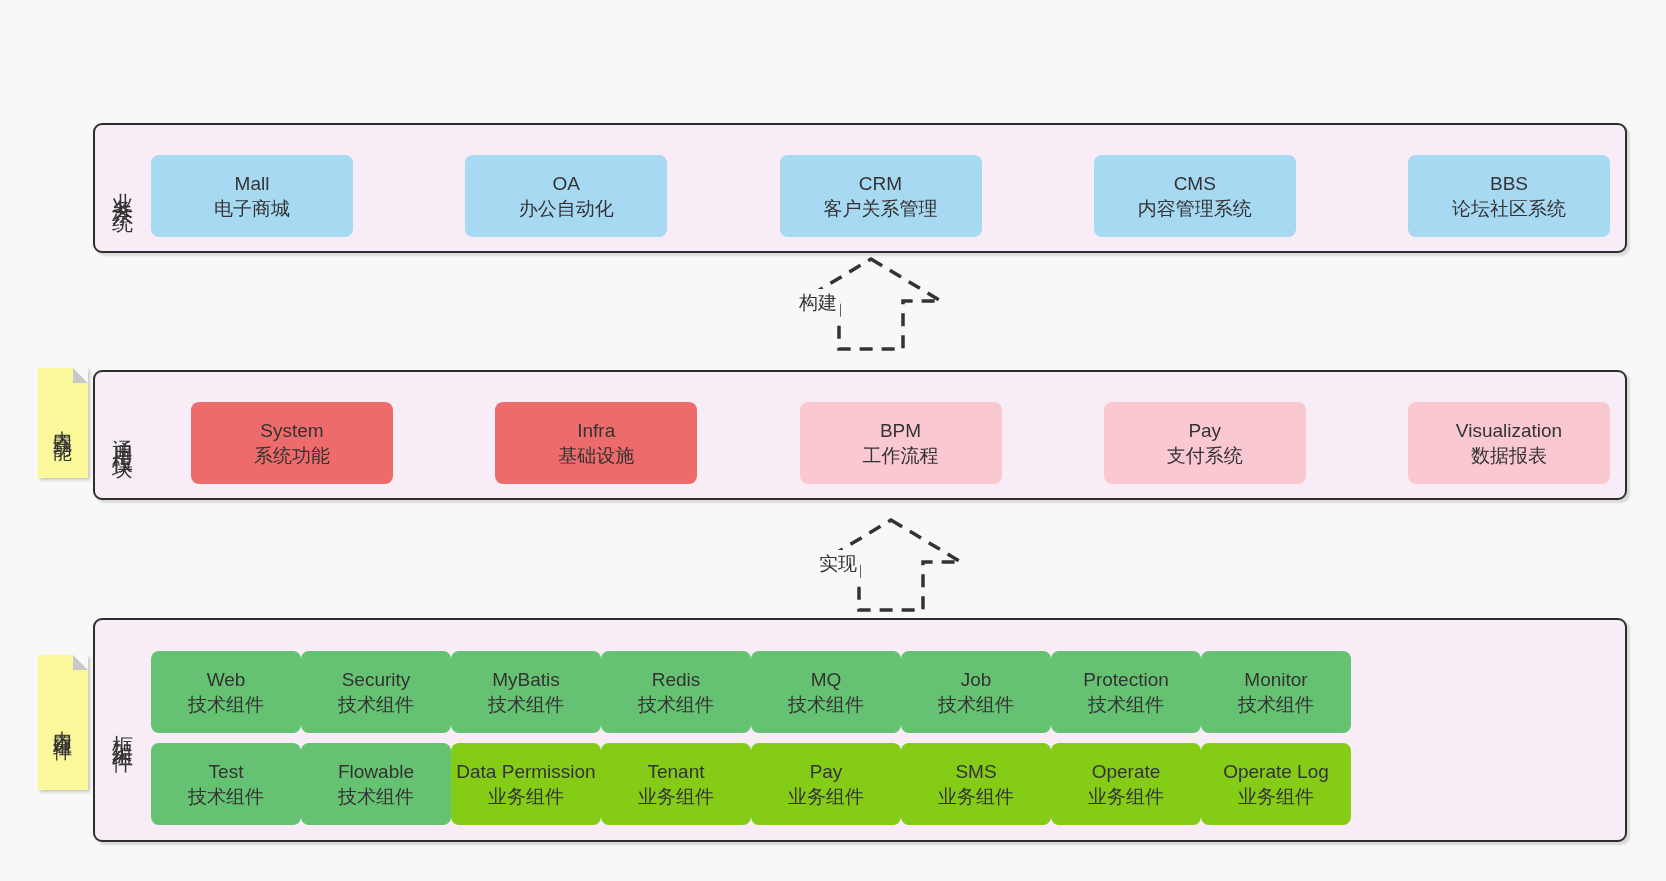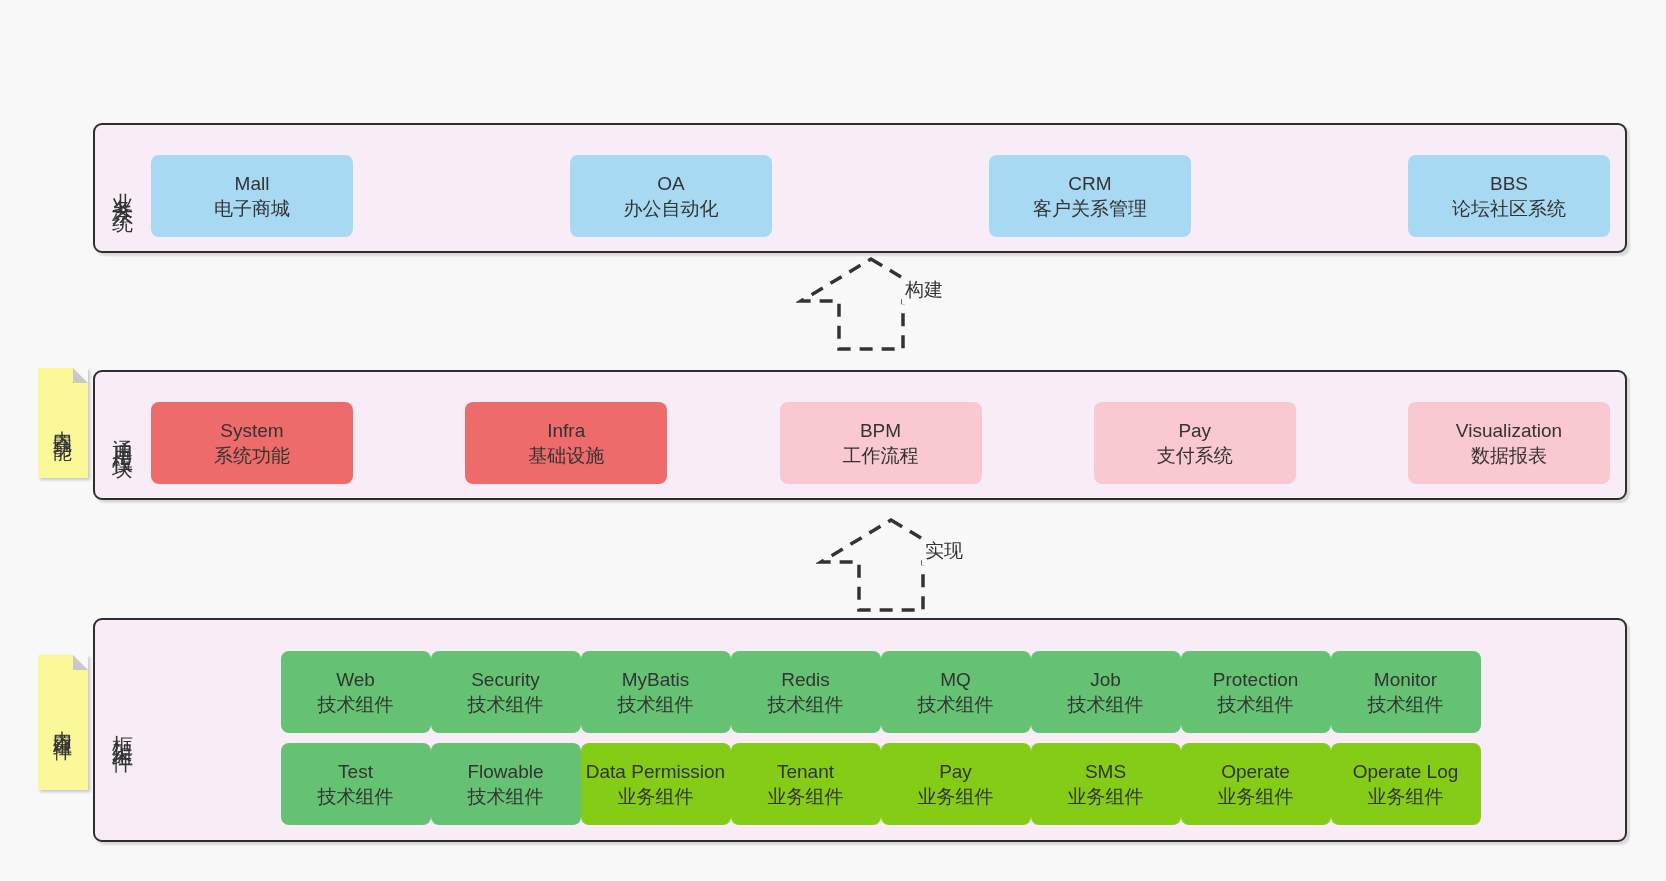--- a/index.html
+++ b/index.html
@@ -15,40 +15,40 @@
   
   .band{
     position:absolute;left:93px;width:1534px;
     background:#f8edf6;
     border:2px solid #2e2e2e;border-radius:9px;
     box-sizing:border-box;
     box-shadow:3px 3px 2px rgba(0,0,0,0.12);
     display:flex;
   }
   .band1{top:123px;height:130px;}
-  .band2{top:370px;height:130px;}
+  .band2{top:370px;height:130px;gap:40px;}
   .band3{top:618px;height:224px;}
 
   .band-label{
     width:56px;flex:none;
     display:flex;align-items:center;justify-content:center;
   }
   .band-label span{
     writing-mode:vertical-rl;text-orientation:upright;
     font-size:21px;letter-spacing:6px;line-height:1;color:#333;
   }
 
   .band-content{
     flex:1;display:flex;align-items:center;
     justify-content:space-between;
     padding:16px 15px 0 0;
   }
   .band3 .band-content{
     flex-direction:column;justify-content:center;
-    align-items:center;gap:10px;
+    align-items:flex-start;gap:10px;
   }
   .band-row{display:flex;justify-content:space-between;}
 
   
   .box{
     height:82px;border-radius:8px;
     display:flex;flex-direction:column;
     align-items:center;justify-content:center;
     text-align:center;
     font-size:19px;line-height:25px;color:#333;
@@ -79,22 +79,22 @@
     border-style:solid;border-width:0 15px 15px 0;
     border-color:transparent #f8f8f8 #c9c9c9 transparent;
   }
 
   
   .arrow{position:absolute;width:150px;height:98px;}
   .arrow-build{left:796px;top:255px;}
   .arrow-impl{left:816px;top:516px;}
   .arrow svg{position:absolute;left:0;top:0;}
   .arrow .arrow-label{
-    position:absolute;left:0;right:0;top:21px;
-    text-align:right;
+    position:absolute;left:0;right:0;top:34px;
+    text-align:left;
   }
   .arrow .arrow-label span{
     display:inline-block;background:#f8f8f8;
     padding:1px 3px;font-size:19px;color:#333;
   }
 </style>
 </head>
 <body>
 
 <div class="canvas">
@@ -108,20 +108,24 @@
         <span>Mall</span>
         <span>电子商城</span>
       </div>
       <div class="box blue w-lg">
         <span>OA</span>
         <span>办公自动化</span>
       </div>
       <div class="box blue w-lg">
         <span>CRM</span>
         <span>客户关系管理</span>
+      </div>
+      <div class="box blue w-lg">
+        <span>CMS</span>
+        <span>内容管理系统</span>
       </div>
       <div class="box blue w-lg">
         <span>BBS</span>
         <span>论坛社区系统</span>
       </div>
     </div>
   </div>
 
   <div class="arrow arrow-build">
     <svg width="150" height="98" viewBox="0 0 150 98">

